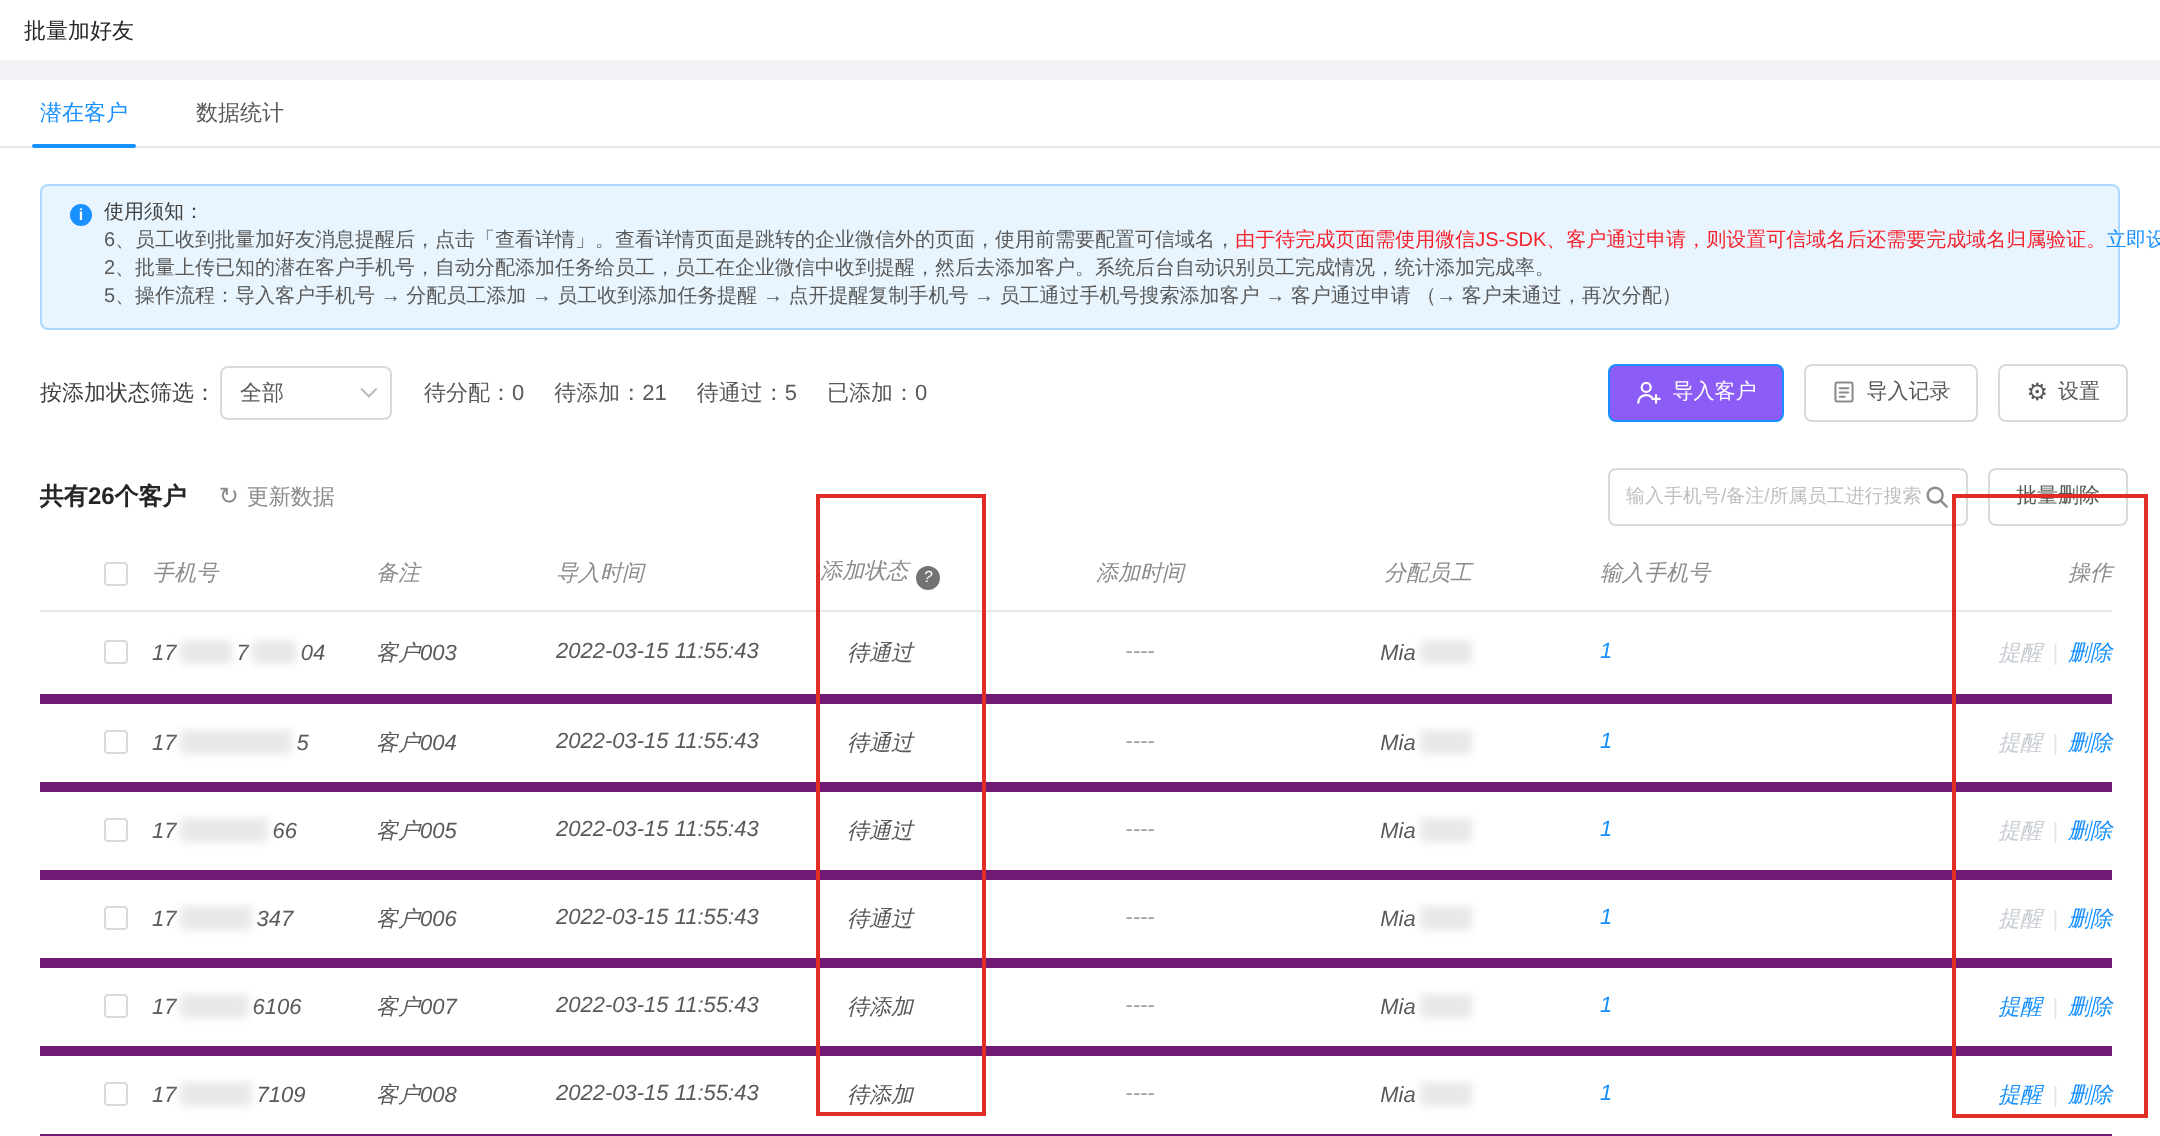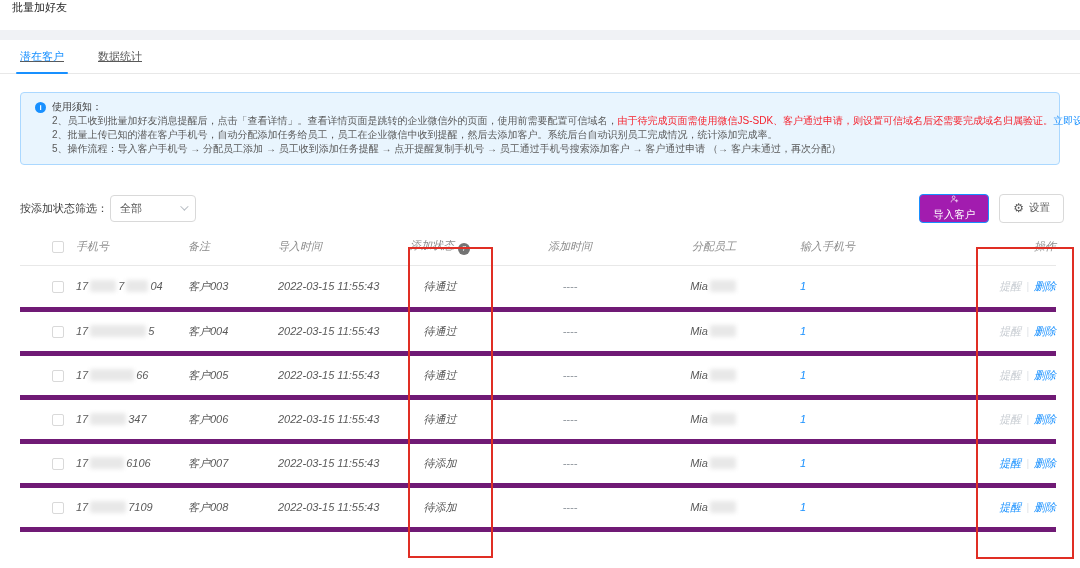--- a/index.html
+++ b/index.html
@@ -6,51 +6,51 @@
   html, body { width: 1080px; height: 568px; }
   body {
     position: relative;
     background: #f0f2f5;
     font-family: "Liberation Sans", sans-serif;
     font-size: 11px;
     color: #595959;
     overflow: hidden;
   }
   
-  .topbar { height: 30px; background: #fff; display: flex; padding-left: 12px; }
+  .topbar { height: 30px; background: #fff; display: flex; align-items: center; padding-left: 12px; }
   .topbar .title { font-size: 11px; color: #262626; }
 
   
   .panel { position: absolute; top: 40px; left: 0; right: 0; bottom: 0; background: #fff; overflow: hidden; }
 
   
-  .tabs { display: flex; height: 34px; padding: 0 20px; border-bottom: 1px solid #e8e8e8; text-decoration: underline; }
+  .tabs { display: flex; height: 34px; padding: 0 20px; border-bottom: 1px solid #e8e8e8; }
   .tab { position: relative; display: flex; align-items: center; font-size: 11px; color: #595959; margin-right: 34px; cursor: pointer; }
   .tab.active { color: #1890ff; }
   .tab.active::after { content: ""; position: absolute; left: -4px; right: -4px; bottom: -1px; height: 2px; background: #1890ff; border-radius: 2px; }
 
   
   .notice { margin: 18px 20px 0 20px; background: #e9f5fe; border: 1px solid #abd8ff; border-radius: 4px; padding: 7px 12px 8px 14px; font-size: 10px; line-height: 14px; color: #595959; }
   .notice-title-row { display: flex; align-items: center; gap: 6px; color: #404040; }
   .info-icon { width: 11px; height: 11px; border-radius: 50%; background: #1890ff; color: #fff; font-size: 8px; line-height: 11px; text-align: center; flex: 0 0 11px; font-weight: bold; font-style: normal; }
   .notice-line { padding-left: 17px; white-space: nowrap; }
   .warn-text { color: #f5222d; }
   .blue-link { color: #1890ff; text-decoration: none; cursor: pointer; }
 
   
-  .filter-row { display: flex; align-items: center; margin: 28px 16px 0 20px; height: 30px; }
+  .filter-row { display: flex; align-items: center; margin: 16px 16px 0 20px; height: 30px; }
   .filter-label { color: #404040; }
   .select-box { width: 86px; height: 27px; border: 1px solid #d9d9d9; border-radius: 4px; display: flex; align-items: center; justify-content: space-between; padding: 0 9px; margin-left: 2px; color: #595959; cursor: pointer; background: #fff; }
   .chevron-down { width: 6px; height: 6px; border-right: 1px solid #b6bcc2; border-bottom: 1px solid #b6bcc2; transform: rotate(45deg) translateY(-2px); }
   .stats { display: flex; margin-left: 16px; gap: 15px; color: #595959; }
   .stat-item { white-space: nowrap; }
   .flex-spacer { flex: 1; }
   .btn { height: 29px; border-radius: 4px; display: inline-flex; align-items: center; gap: 5px; padding: 0 13px; font-size: 10.5px; cursor: pointer; background: #fff; border: 1px solid #d9d9d9; color: #595959; white-space: nowrap; }
   .btn + .btn { margin-left: 10px; }
-  .btn-primary { background: #a21caf; border-color: #1890ff; color: #fff; flex-direction: column; }
+  .btn-primary { background: #8b5cf6; border-color: #1890ff; color: #fff; }
   .gear-glyph { font-size: 12px; line-height: 1; color: inherit; }
 
   
   .summary-row { display: flex; align-items: center; margin: 22px 16px 0 20px; height: 30px; }
   .total-text { font-size: 12px; font-weight: bold; color: #262626; }
   .refresh { display: flex; align-items: center; gap: 4px; margin-left: 16px; color: #8c8c8c; cursor: pointer; }
   .refresh-glyph { font-size: 12px; line-height: 1; }
   .search-box { display: flex; align-items: center; width: 180px; height: 29px; border: 1px solid #d9d9d9; border-radius: 4px; padding: 0 8px; background: #fff; }
   .search-box input { flex: 1; min-width: 0; border: none; outline: none; font-size: 9.5px; color: #595959; font-family: "Liberation Sans", sans-serif; background: transparent; }
   .search-box input::placeholder { color: #bfbfbf; }
@@ -96,46 +96,77 @@
     <div class="tab">
       <span>数据统计</span>
     </div>
   </div>
 
   <div class="notice">
     <div class="notice-title-row">
       <span class="info-icon">i</span>
       <span>使用须知：</span>
     </div>
-    <div class="notice-line"><span>2、员工收到批量加好友消息提醒后，点击「查看详情」。查看详情页面是跳转的企业微信外的页面，使用前需要配置可信域名，</span><span class="warn-text">由于待完成页面需使用微信JS-SDK、客户通过申请，则设置可信域名后还需要完成域名归属验证。</span><a class="blue-link">立即设置</a></div>
+    <div class="notice-line"><span>6、员工收到批量加好友消息提醒后，点击「查看详情」。查看详情页面是跳转的企业微信外的页面，使用前需要配置可信域名，</span><span class="warn-text">由于待完成页面需使用微信JS-SDK、客户通过申请，则设置可信域名后还需要完成域名归属验证。</span><a class="blue-link">立即设置</a></div>
     <div class="notice-line">2、批量上传已知的潜在客户手机号，自动分配添加任务给员工，员工在企业微信中收到提醒，然后去添加客户。系统后台自动识别员工完成情况，统计添加完成率。</div>
     <div class="notice-line">5、操作流程：导入客户手机号 → 分配员工添加 → 员工收到添加任务提醒 → 点开提醒复制手机号 → 员工通过手机号搜索添加客户 → 客户通过申请 （→ 客户未通过，再次分配）</div>
   </div>
 
   <div class="filter-row">
     <span class="filter-label">按添加状态筛选：</span>
     <div class="select-box">
       <span>全部</span>
       <span class="chevron-down"></span>
+    </div>
+    <div class="stats">
+      <span class="stat-item"><span>待分配：</span><span>0</span></span>
+      <span class="stat-item"><span>待添加：</span><span>21</span></span>
+      <span class="stat-item"><span>待通过：</span><span>5</span></span>
+      <span class="stat-item"><span>已添加：</span><span>0</span></span>
     </div>
     <div class="flex-spacer"></div>
     <button class="btn btn-primary">
       <svg class="svg-icon" width="13" height="13" viewBox="0 0 14 14">
           <circle cx="5.5" cy="4" r="2.4" fill="none" stroke="#fff" stroke-width="1.2"></circle>
           <path d="M1.2 12.2c0-2.4 1.9-4 4.3-4 1.2 0 2.3.4 3 1.1" fill="none" stroke="#fff" stroke-width="1.2" stroke-linecap="round"></path>
           <path d="M10.8 8.2v4M8.8 10.2h4" stroke="#fff" stroke-width="1.2" stroke-linecap="round"></path>
         </svg>
       <span>导入客户</span>
     </button>
     <button class="btn">
+      <svg class="svg-icon" width="12" height="12" viewBox="0 0 14 14">
+          <rect x="2" y="1.5" width="10" height="11" rx="1" fill="none" stroke="#8c8c8c" stroke-width="1.2"></rect>
+          <path d="M4.5 4.8h5M4.5 7.3h5M4.5 9.8h3" stroke="#8c8c8c" stroke-width="1.1" stroke-linecap="round"></path>
+        </svg>
+      <span>导入记录</span>
+    </button>
+    <button class="btn">
       <span class="gear-glyph">⚙</span>
       <span>设置</span>
     </button>
   </div>
 
+  <div class="summary-row">
+    <span class="total-text">共有26个客户</span>
+    <span class="refresh">
+      <span class="refresh-glyph">↻</span>
+      <span>更新数据</span>
+    </span>
+    <div class="flex-spacer"></div>
+    <div class="search-box">
+      <input type="text" placeholder="输入手机号/备注/所属员工进行搜索" style="">
+      <svg class="svg-icon" width="13" height="13" viewBox="0 0 14 14">
+          <circle cx="6" cy="6" r="4" fill="none" stroke="#8c8c8c" stroke-width="1.3"></circle>
+          <path d="M9 9l3.2 3.2" stroke="#8c8c8c" stroke-width="1.3" stroke-linecap="round"></path>
+        </svg>
+    </div>
+    <button class="btn batch-delete">
+      <span>批量删除</span>
+    </button>
+  </div>
 
   <div class="table-wrap">
     <table>
       <colgroup>
         <col style="width:56px">
           <col style="width:96px">
           <col style="width:90px">
           <col style="width:122px">
         <col style="width:112px">
           <col style="width:148px">

